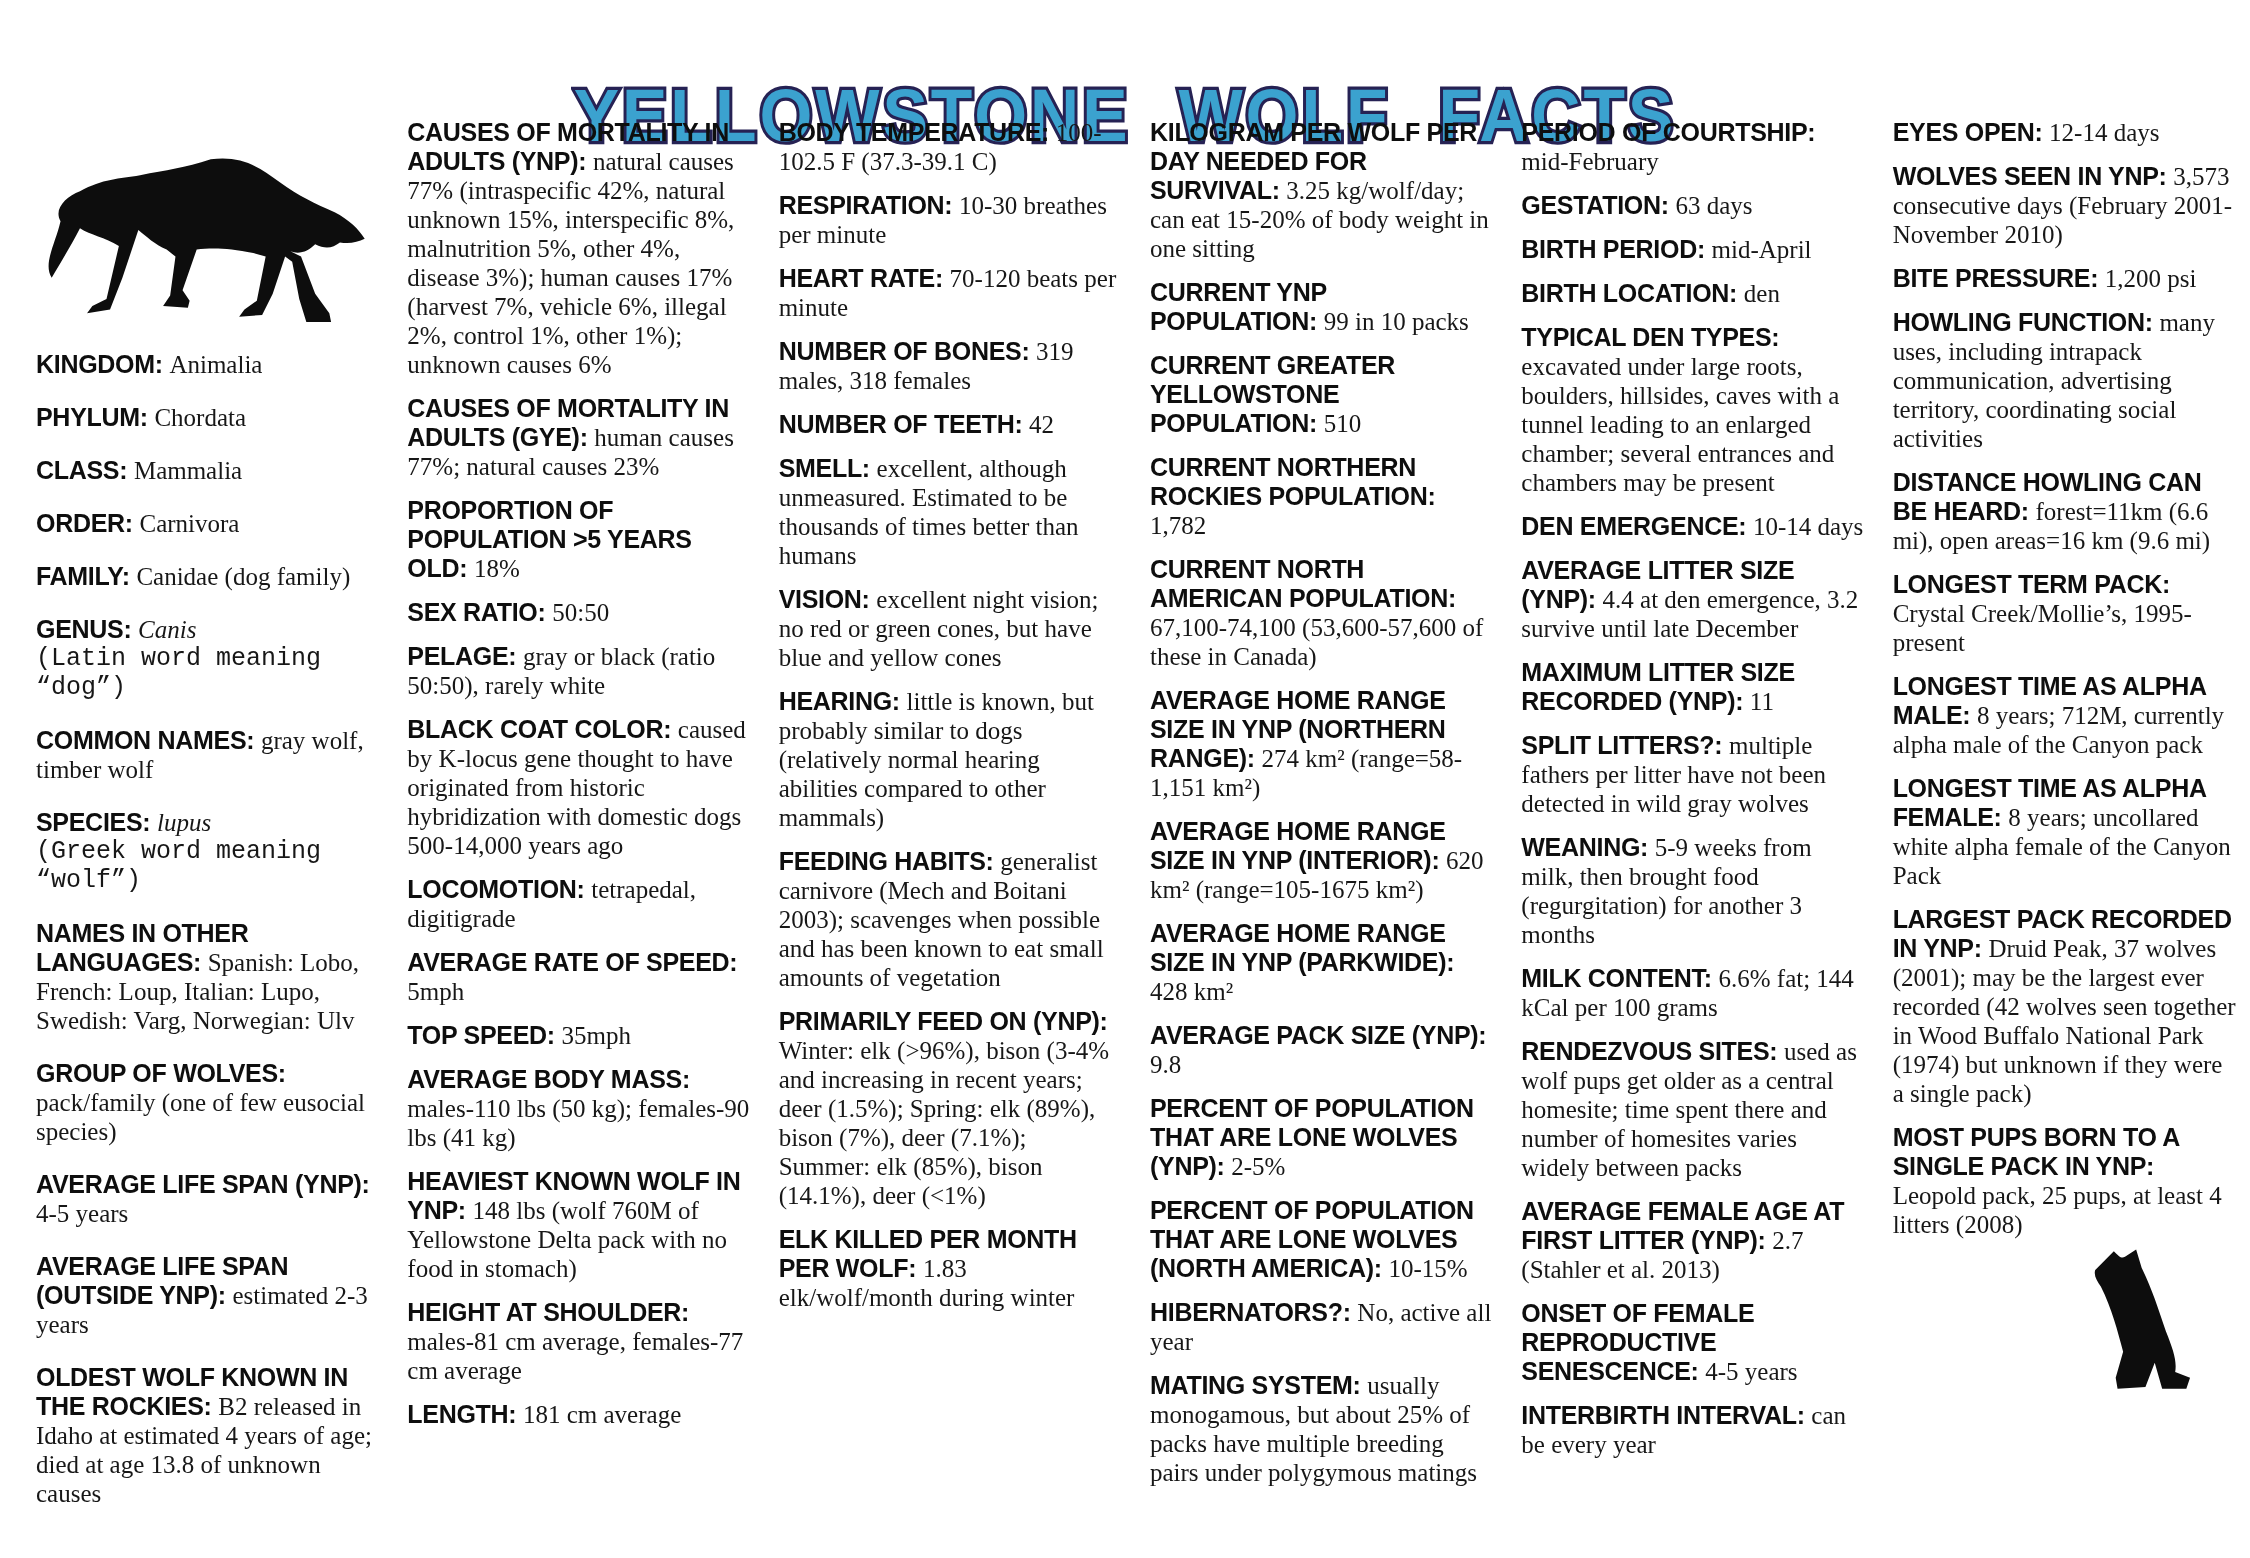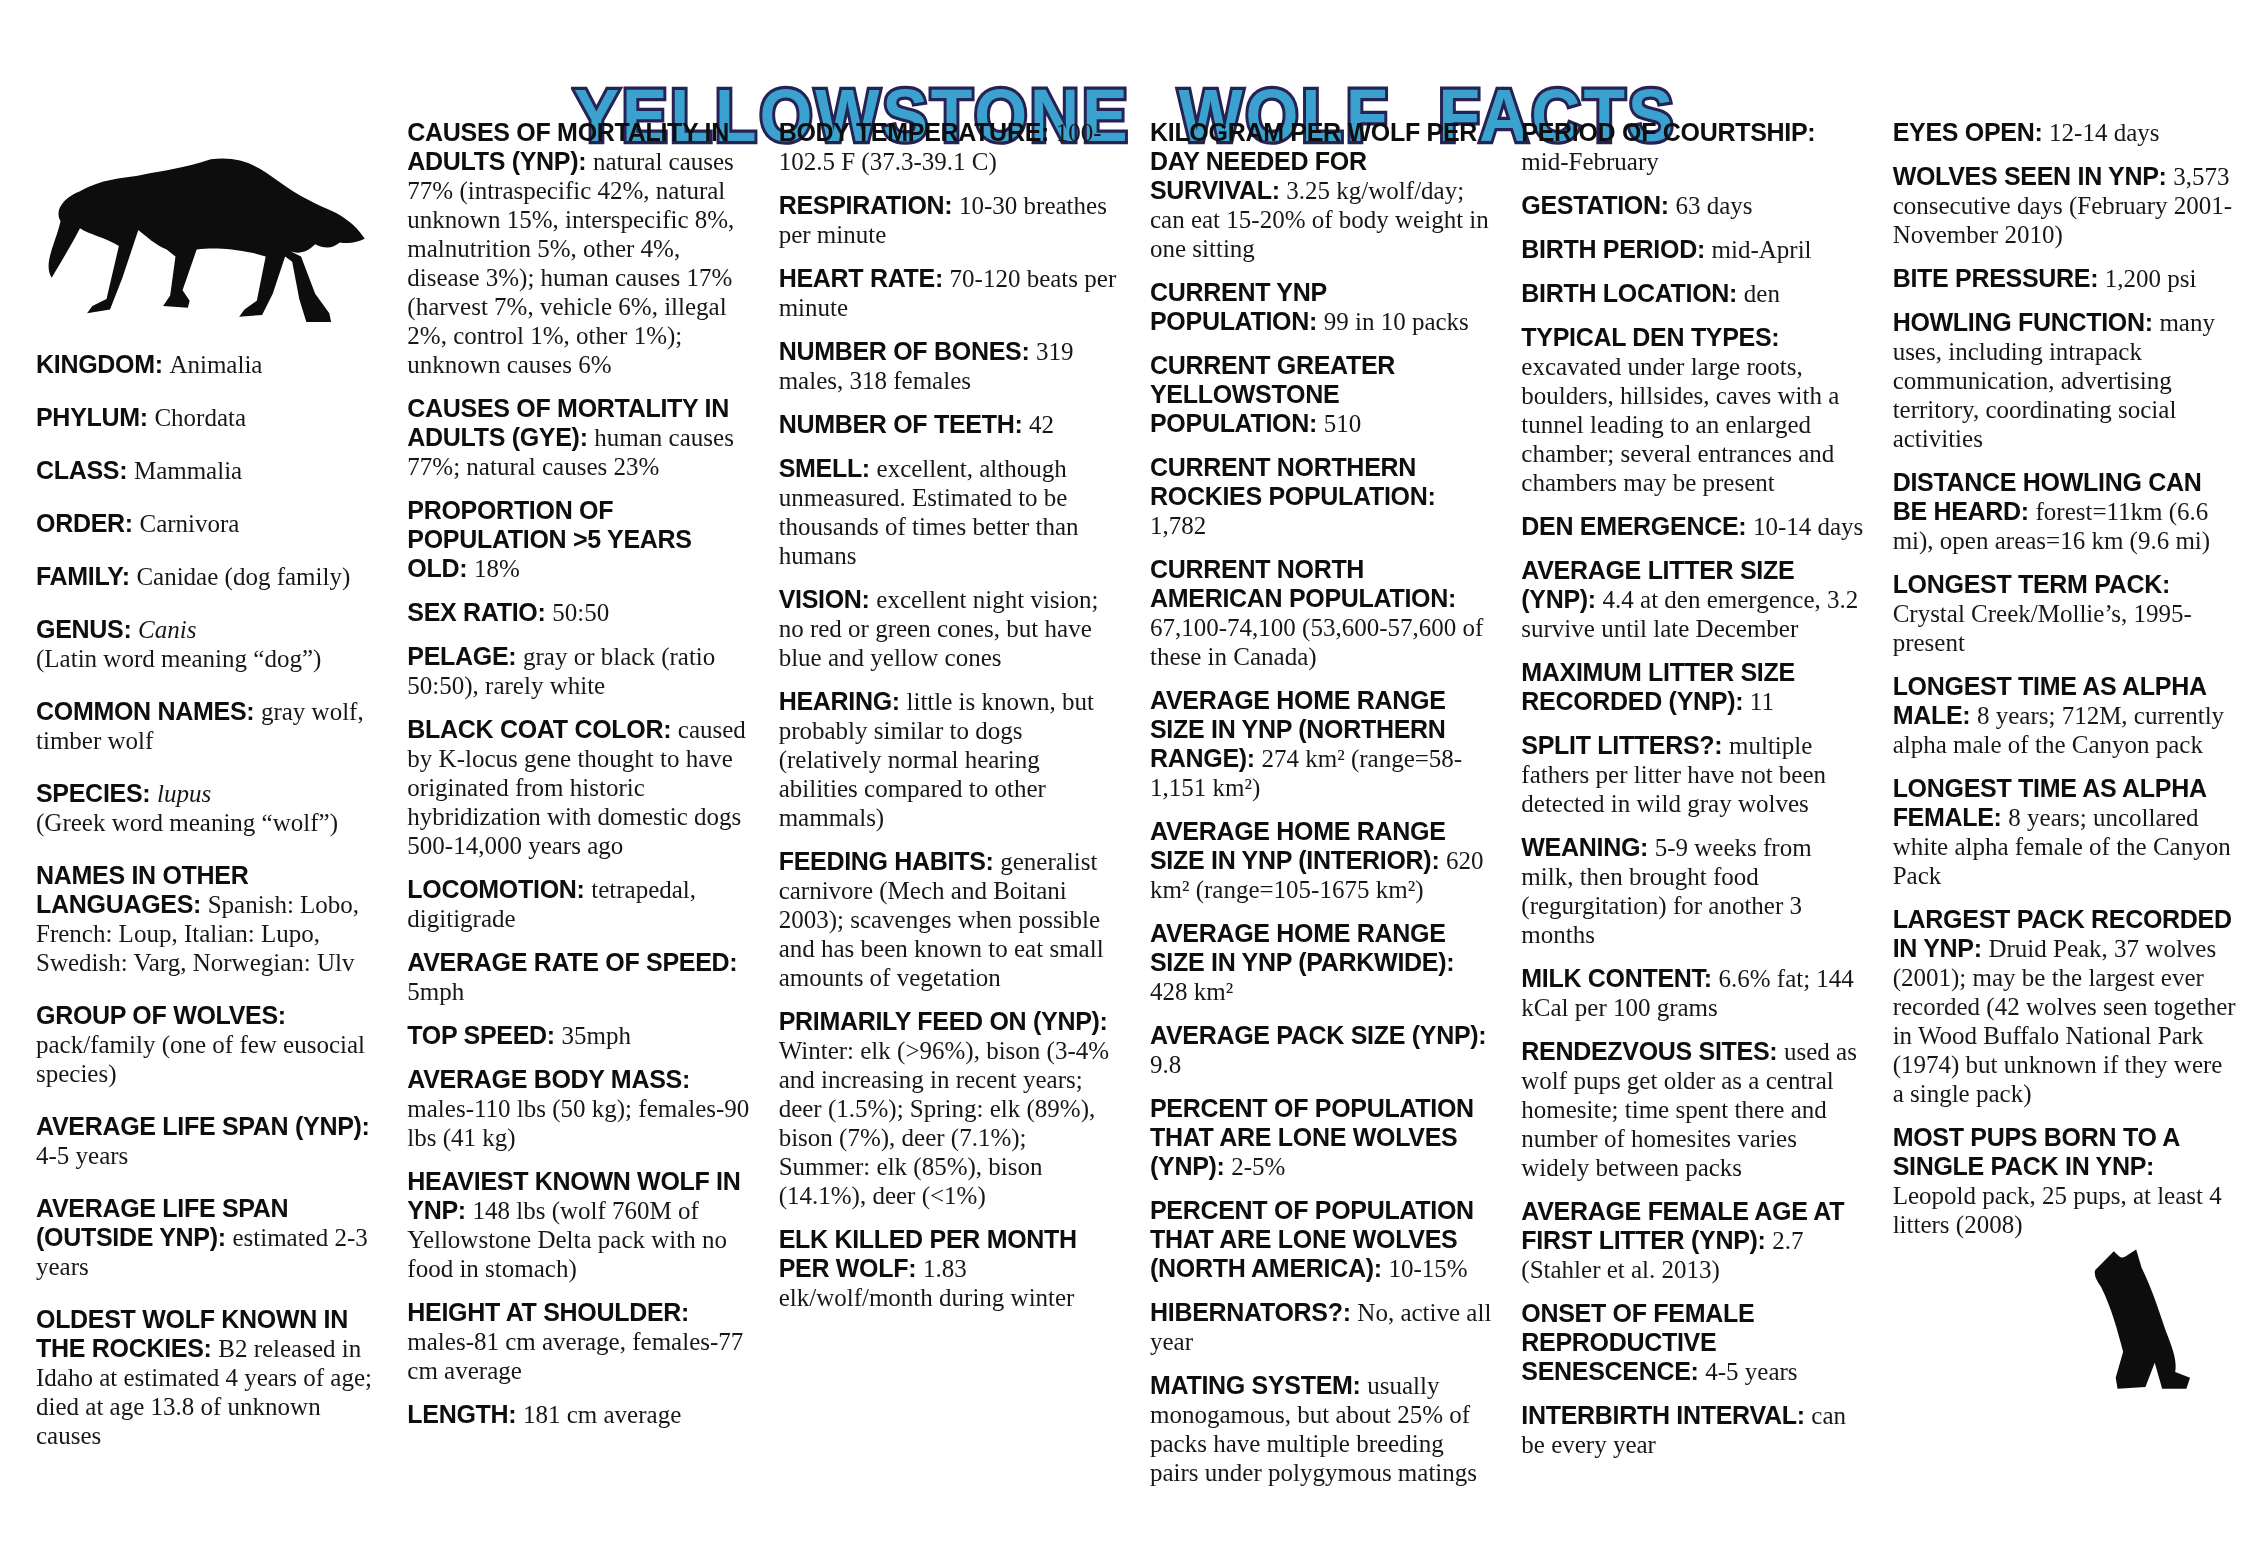--- a/index.html
+++ b/index.html
@@ -21,21 +21,21 @@
   .col{flex:1 1 0;min-width:0;}
   .col.c1{padding-top:232px;}
   .fact{margin:0 0 15px 0;font-size:25px;line-height:1.16;}
   .col.c1 .fact{margin-bottom:24px;}
   .flabel{
     font-family:"Liberation Sans", sans-serif;font-weight:bold;
     font-size:25px;letter-spacing:-0.3px;color:#0e0e0e;
   }
   .fvalue{color:#171717;}
   .fvalue.it{font-style:italic;text-align:center;}
-  .fnote{display:block;color:#171717;}
+  .fnote{display:block;color:#171717;font-family:Liberation Mono, monospace;}
   .wolf-art{position:absolute;left:34px;top:92px;width:336px;height:246px;}
   .pup-art{position:absolute;left:2062px;top:1242px;width:152px;height:158px;}
   svg{display:block;width:100%;height:100%;}
 </style>
 </head>
 <body>
 
 <h1 class="title">YELLOWSTONE WOLF FACTS</h1>
 
 <div class="wolf-art">

